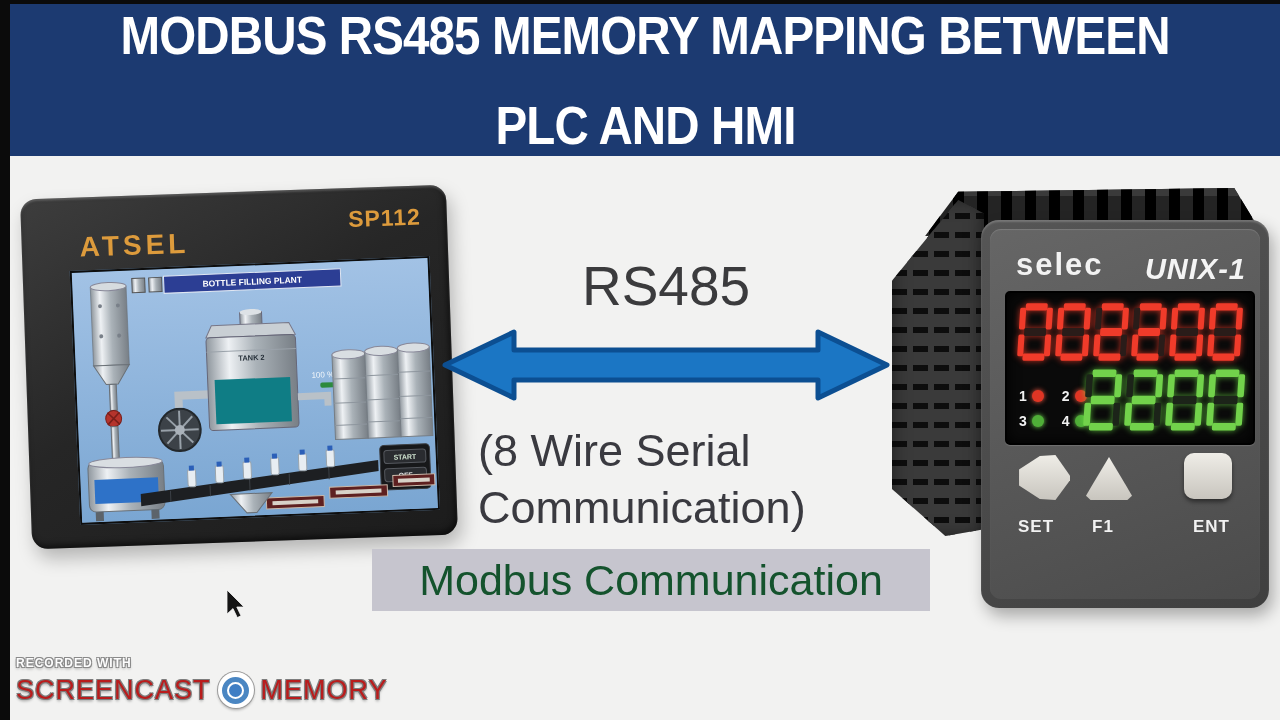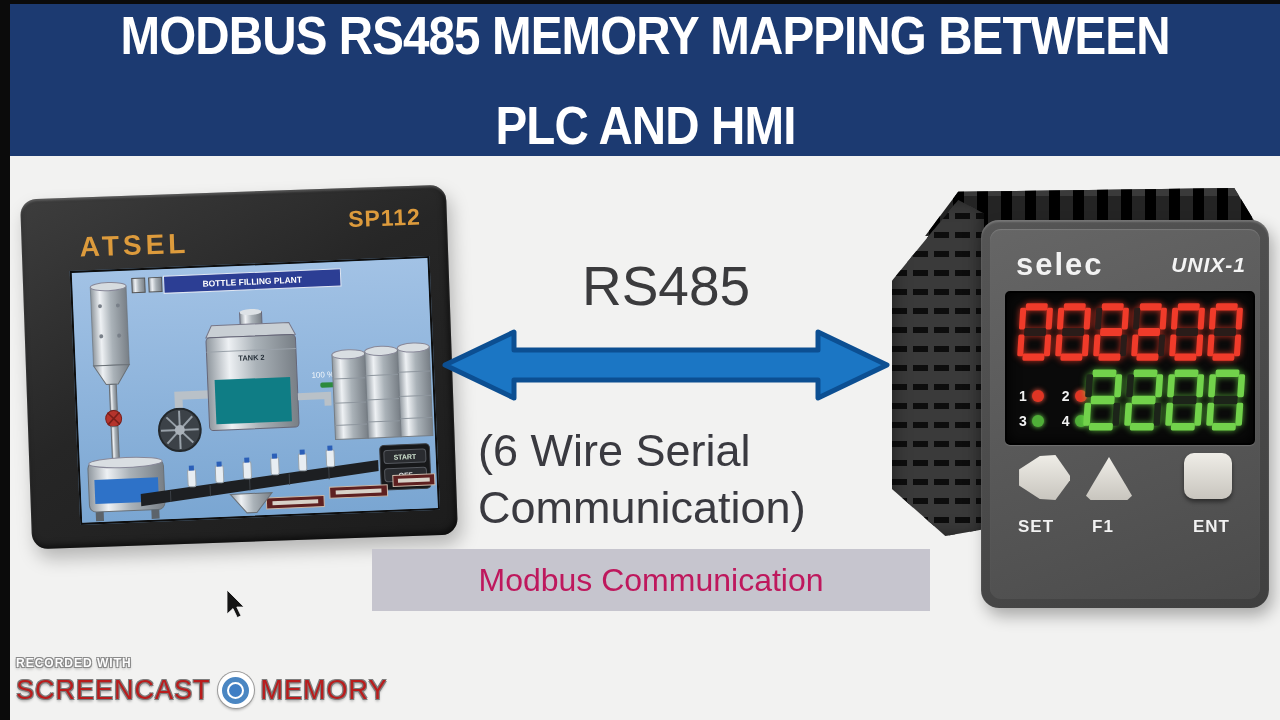--- a/index.html
+++ b/index.html
@@ -42,21 +42,21 @@
     font-size:55px;color:#3b3b3d;z-index:6;
   }
   .bus-arrow{position:absolute;left:440px;top:324px;width:452px;height:82px;z-index:6;}
   .bus-detail{
     position:absolute;left:478px;top:422px;font-size:45px;line-height:57px;color:#3a3a40;z-index:6;
   }
   .modbus-banner{
     position:absolute;left:372px;top:549px;width:558px;height:62px;background:#c6c5ce;
     display:flex;align-items:center;justify-content:center;z-index:6;
   }
-  .modbus-banner span{font-size:32px;color:#be185d;white-space:nowrap;}
+  .modbus-banner span{font-size:43px;color:#14532d;white-space:nowrap;}
 
   
   .plc{position:absolute;left:892px;top:188px;width:368px;height:360px;z-index:4;}
   .plc-top{
     position:absolute;left:0;top:0;width:100%;height:48px;
     clip-path:polygon(18% 8%, 93% 0%, 100% 88%, 9% 100%);
     background-color:#242424;
     background-image:repeating-linear-gradient(90deg, rgba(0,0,0,0) 0 13px, #000 13px 24px),
                      linear-gradient(180deg,#3a3a3a 0 8px, rgba(0,0,0,0) 8px);
   }
@@ -73,21 +73,21 @@
     position:absolute;left:89px;top:32px;width:288px;height:388px;border-radius:18px;
     background:linear-gradient(150deg,#565656,#3f3f3f);
     box-shadow:inset 0 2px 2px rgba(255,255,255,.2), 4px 8px 16px rgba(0,0,0,.3);
   }
   .plc-face{
     position:absolute;inset:9px;border-radius:11px;
     background:linear-gradient(160deg,#666666,#4b4b4b);
     box-shadow:inset 0 1px 1px rgba(255,255,255,.15);
   }
   .plc-brand{position:absolute;left:26px;top:18px;color:#f2f2f2;font-size:31px;font-weight:bold;letter-spacing:2px;}
-  .plc-model{position:absolute;right:14px;top:24px;color:#f4f4f4;font-size:21px;font-weight:bold;font-style:italic;letter-spacing:1px;}
+  .plc-model{position:absolute;right:14px;top:24px;color:#f4f4f4;font-size:29px;font-weight:bold;font-style:italic;letter-spacing:1px;}
   .plc-display{
     position:absolute;left:15px;top:62px;width:246px;height:150px;border-radius:5px;
     background:#0a0a0a;border:2px solid #000;box-shadow:inset 0 0 14px #000, 0 1px 1px rgba(255,255,255,.15);
   }
   .disp-red{position:absolute;right:8px;top:9px;}
   .disp-red svg{filter:drop-shadow(0 0 3px rgba(255,60,40,.75));}
   .disp-green{position:absolute;right:6px;bottom:7px;}
   .disp-green svg{filter:drop-shadow(0 0 3px rgba(110,230,70,.7));}
   .led-block{position:absolute;left:12px;bottom:14px;display:flex;flex-direction:column;gap:9px;}
   .led-row{display:flex;gap:18px;}
@@ -291,21 +291,21 @@
     </div>
   </div>
 
   <div class="bus-label">RS485</div>
   <div class="bus-arrow">
     <svg viewBox="0 0 452 82" width="452" height="82">
       <path d="M5,41 L74,8 L74,26 L378,26 L378,8 L447,41 L378,74 L378,56 L74,56 L74,74 Z" fill="#1b76c4" stroke="#0c4f92" stroke-width="5" stroke-linejoin="round"></path>
     </svg>
   </div>
   <div class="bus-detail">
-    <div>(6 Wire Serial</div>
+    <div>(8 Wire Serial</div>
     <div>Communication)</div>
   </div>
   <div class="modbus-banner">
     <span>Modbus Communication</span>
   </div>
 
   <div class="plc">
     <div class="plc-top"></div>
     <div class="plc-side"></div>
     <div class="plc-front">

